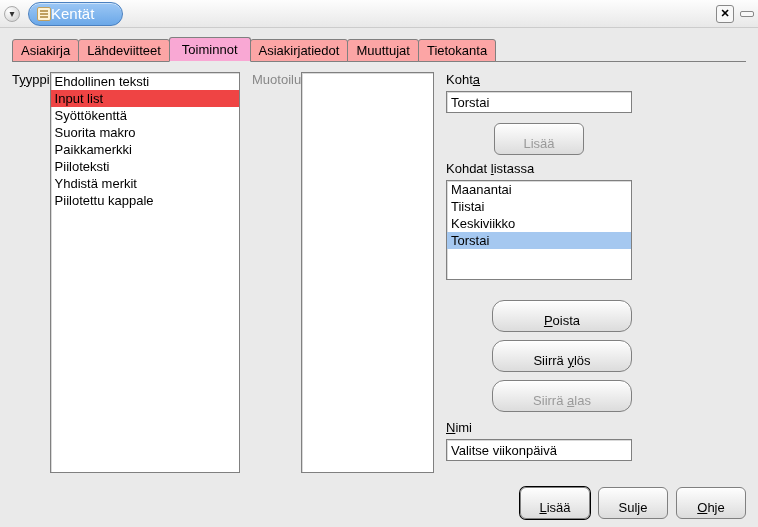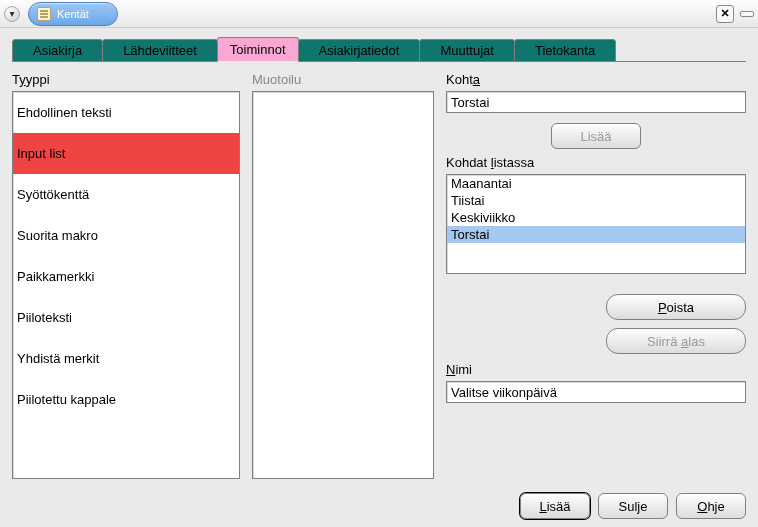--- a/index.html
+++ b/index.html
@@ -37,23 +37,23 @@
   }
   .title-pill {
     margin-left: 8px;
     height: 24px;
     background: linear-gradient(to bottom, #9cc7f5, #6ba8e8);
     border: 1px solid #4a80c0;
     border-radius: 12px;
     padding: 0 28px 0 8px;
     display: flex;
     align-items: center;
-    gap: 6px;
+    gap: 0;
     color: #fff;
-    font-size: 11px;
+    font-size: 15px;
     box-shadow: inset 0 1px 0 rgba(255,255,255,0.5);
   }
   .title-pill .picon {
     width: 14px; height: 14px;
     background: #fff3d6;
     border: 1px solid #c0a060;
     border-radius: 2px;
     position: relative;
   }
   .title-pill .picon::after {
@@ -85,22 +85,22 @@
   }
   .tabrow {
     display: flex;
     align-items: flex-end;
     height: 24px;
     position: relative;
   }
   .tab {
     border: 1px solid #808080;
     border-bottom: 1px solid #808080;
-    padding: 3px 20px;
-    background: #0f766e;
+    padding: 3px 8px;
+    background: #fca5a5;
     font-size: 13px;
     position: relative;
     margin-right: -1px;
     cursor: pointer;
     border-radius: 3px 3px 0 0;
   }
   .tab.active {
     background: #f9a8d4;
     border-bottom: 1px solid #eaeaea;
     font-weight: normal;
@@ -113,65 +113,65 @@
     height: 1px; background: #808080;
   }
   .panel {
     flex: 1;
     display: flex;
     gap: 12px;
     padding-top: 10px;
   }
   .col {
     display: flex;
-    flex-direction: column;
+    flex-direction: row;
   }
   .col-type { width: 228px; }
   .col-format { width: 182px; }
   .col-right { flex: 1; }
   .col-label {
     margin-bottom: 4px;
     color: #000;
   }
   .col-label.disabled { color: #888; }
   .underline { text-decoration: underline; }
   .listbox {
     flex: 1;
     background: #fff;
     border: 1px solid #808080;
     box-shadow: inset 1px 1px 0 rgba(0,0,0,0.15);
     overflow: auto;
     font-size: 13px;
   }
   .listbox .item {
-    padding: 13px 4px;
+    padding: 1px 4px;
     white-space: nowrap;
     cursor: pointer;
   }
   .listbox .item.selected {
     background: #ef4444;
   }
   .textinput {
     width: 100%;
     height: 22px;
     border: 1px solid #808080;
     box-shadow: inset 1px 1px 0 rgba(0,0,0,0.15);
     background: #fff;
     padding: 2px 4px;
     font-size: 13px;
     font-family: inherit;
   }
   .right-stack { display: flex; flex-direction: column; }
   .btn {
-    height: 26px;
+    height: 32px;
     min-width: 90px;
     border: 1px solid #808080;
     border-radius: 6px;
     background: linear-gradient(to bottom, #fefefe, #dcdcdc);
-    padding: 4px 14px;
+    padding: 12px 14px;
     font-size: 13px;
     cursor: pointer;
     box-shadow: inset 0 1px 0 #fff;
   }
   .btn:disabled, .btn.disabled {
     color: #9a9a9a;
     cursor: default;
   }
   .btn-row-center {
     display:flex; justify-content:center; margin: 10px 0 6px 0;
@@ -280,20 +280,25 @@
               <div class="item">Keskiviikko</div>
               <div class="item selected">Torstai</div>
             </div>
 
           <div class="btn-row-right">
             <button class="btn">
               <span class="underline">P</span><span>oista</span>
             </button>
           </div>
           <div class="btn-row-right">
+            <button class="btn">
+              <span>Siirrä </span><span class="underline">y</span><span>lös</span>
+            </button>
+          </div>
+          <div class="btn-row-right">
             <button class="btn disabled" disabled="">
               <span>Siirrä </span><span class="underline">a</span><span>las</span>
             </button>
           </div>
 
           <div class="col-label">
             <span class="underline">N</span><span>imi</span>
           </div>
           <input class="textinput" value="Valitse viikonpäivä" style="">
 

